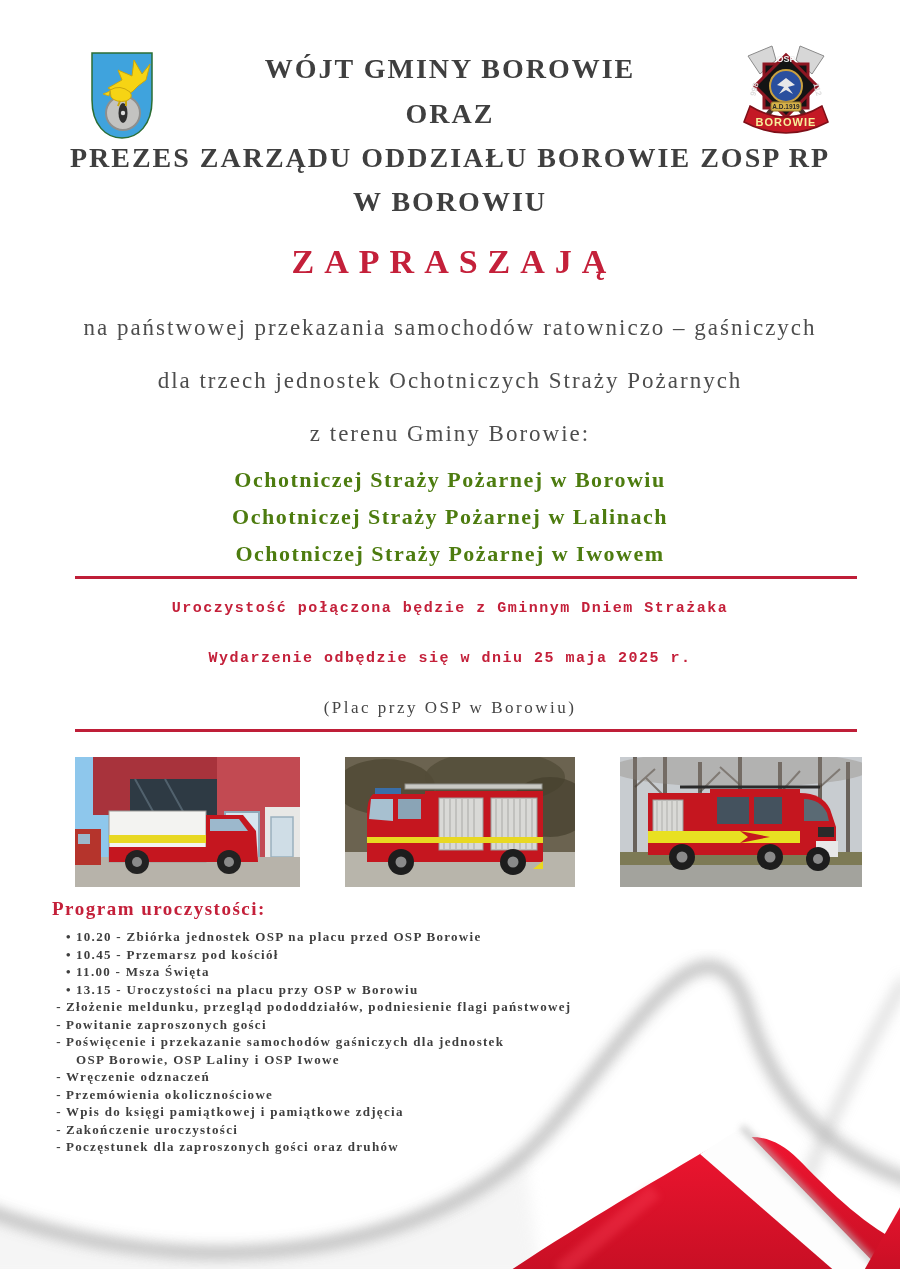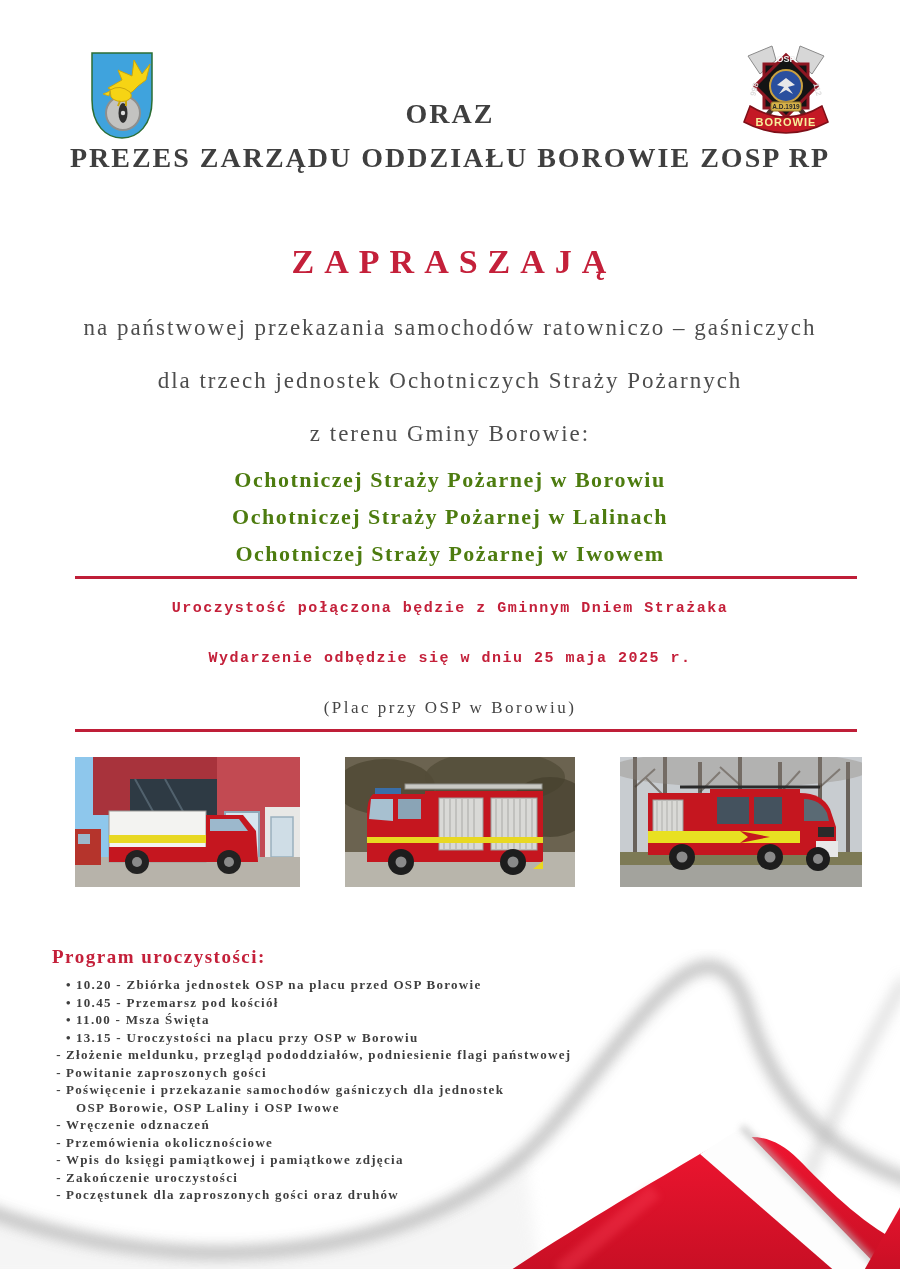--- a/index.html
+++ b/index.html
@@ -18,21 +18,21 @@
   .body-line{color:#4d4d4d;font-size:23px;letter-spacing:2px;}
   .unit-line{color:#4d7c0f;font-weight:bold;font-size:22px;letter-spacing:1.5px;line-height:37px;}
   .divider{position:absolute;left:75px;width:782px;height:3px;background:#bf1e38;}
   .event-red{color:#c4203a;font-weight:bold;font-size:15px;letter-spacing:1.5px;font-family:Liberation Mono, monospace;}
   .location{color:#454545;font-weight:normal;font-size:17px;letter-spacing:2.5px;}
   
   .photos{position:absolute;top:757px;left:75px;width:787px;display:flex;justify-content:space-between;}
   .photo{display:block;}
   
   .program{position:absolute;left:52px;top:898px;width:640px;}
-  .p-title{color:#c4203a;font-weight:bold;font-size:19px;letter-spacing:1.5px;margin-bottom:8px;margin-top:48px;}
+  .p-title{color:#c4203a;font-weight:bold;font-size:19px;letter-spacing:1.5px;margin-bottom:8px;}
   .p-item{color:#3e3e3e;font-weight:bold;font-size:13px;letter-spacing:1.3px;line-height:17.5px;white-space:nowrap;}
   .p-item .mk{display:inline-block;width:14px;text-align:center;}
   .p-timed{padding-left:10px;}
   .p-cont{padding-left:24px;}
   .flag{position:absolute;left:0;bottom:0;pointer-events:none;}
 </style>
 </head>
 <body>
 
 <div class="poster">
@@ -82,22 +82,24 @@
     <path d="M44,34 L53,41 L46,43 L51,50 L44,46 L37,50 L42,43 L35,41 Z" fill="#e8e8e8"></path>
     <text x="44" y="18" text-anchor="middle" font-size="9" font-weight="bold" fill="#f2f2f2" font-family="Liberation Sans, sans-serif">OSP</text>
     <text x="15" y="46" text-anchor="middle" font-size="8" font-weight="bold" fill="#dddddd" font-family="Liberation Sans, sans-serif" transform="rotate(-75 15 46)">998</text>
     <text x="73" y="46" text-anchor="middle" font-size="8" font-weight="bold" fill="#dddddd" font-family="Liberation Sans, sans-serif" transform="rotate(75 73 46)">112</text>
     <rect x="29" y="58" width="30" height="9" rx="2" fill="#d7b24a" stroke="#9a7b2c" stroke-width="1"></rect>
     <text x="44" y="65" text-anchor="middle" font-size="6.5" font-weight="bold" fill="#2a2a2a" font-family="Liberation Sans, sans-serif">A.D.1919</text>
     <path d="M8,62 Q44,84 80,62 L86,78 Q44,100 2,78 Z" fill="#c41925" stroke="#7e0f18" stroke-width="1.5"></path>
     <text x="44" y="82" text-anchor="middle" font-size="11" font-weight="bold" fill="#f8ef9a" letter-spacing="1" font-family="Liberation Sans, sans-serif">BOROWIE</text>
   </svg>
 
+  <div class="abs ctr h-line" style="top:53px">WÓJT GMINY BOROWIE</div>
   <div class="abs ctr h-line" style="top:98px">ORAZ</div>
   <div class="abs ctr h-line" style="top:142px">PREZES ZARZĄDU ODDZIAŁU BOROWIE ZOSP RP</div>
+  <div class="abs ctr h-line" style="top:186px">W BOROWIU</div>
 
   <div class="abs ctr headline" style="top:243px">ZAPRASZAJĄ</div>
   <div class="abs ctr body-line" style="top:315px">na państwowej przekazania samochodów ratowniczo – gaśniczych</div>
   <div class="abs ctr body-line" style="top:368px">dla trzech jednostek Ochotniczych Straży Pożarnych</div>
   <div class="abs ctr body-line" style="top:421px">z terenu Gminy Borowie:</div>
 
   <div class="abs ctr" style="top:461px">
     <div class="unit-line">Ochotniczej Straży Pożarnej w Borowiu</div>
     <div class="unit-line">Ochotniczej Straży Pożarnej w Lalinach</div>
     <div class="unit-line">Ochotniczej Straży Pożarnej w Iwowem</div>

